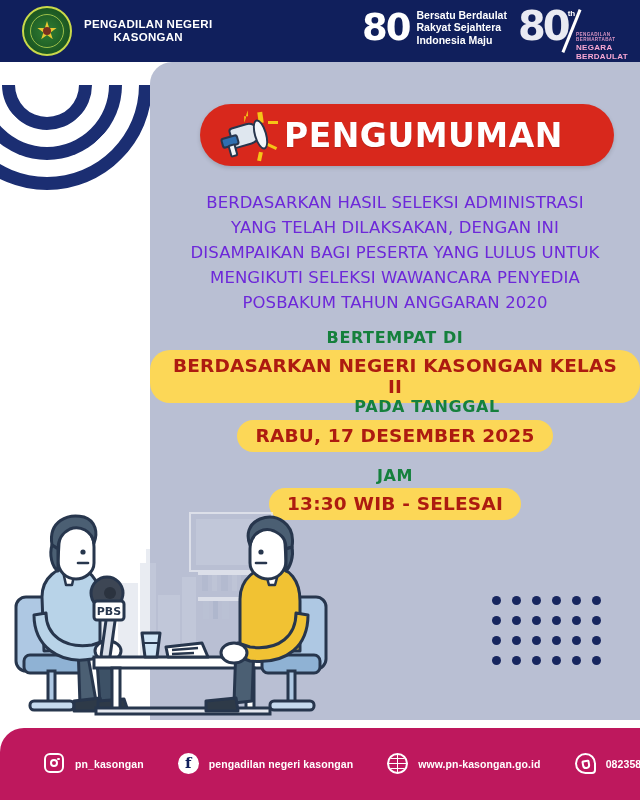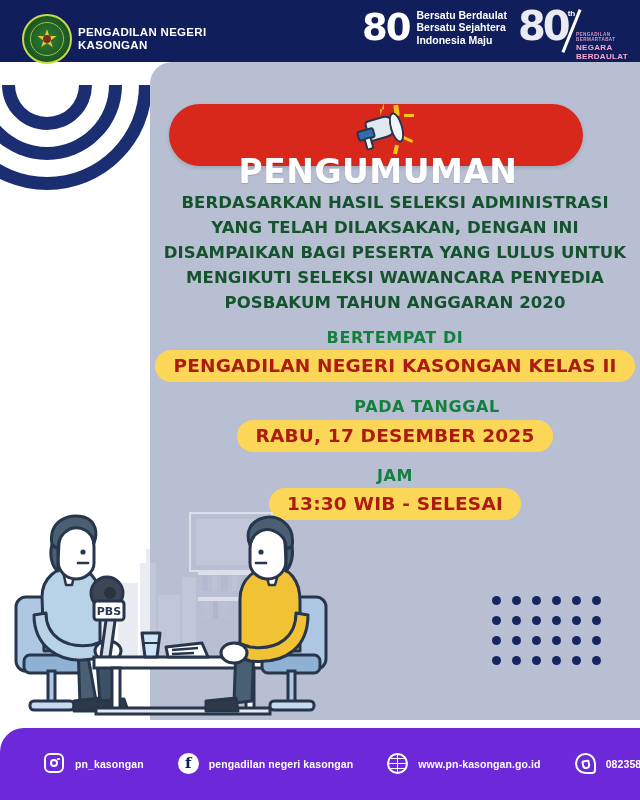--- a/index.html
+++ b/index.html
@@ -17,22 +17,22 @@
     background:#ffffff;
   }
 
   
   .header-bar{
     position:absolute;left:0;top:0;width:640px;height:62px;
     background:#101f5c;
     z-index:40;
   }
   .hdr-left{
-    position:absolute;left:22px;top:14px;
-    display:flex;align-items:center;gap:6px;
+    position:absolute;left:22px;top:6px;
+    display:flex;align-items:center;gap:12px;text-align:center;
   }
   .court-seal{
     width:50px;height:50px;border-radius:50%;
     background:radial-gradient(circle at 50% 50%, #2f7d33 0%, #1e5c24 60%, #14451a 100%);
     border:2px solid #c9d94a;
     position:relative;
     box-sizing:border-box;
   }
   .court-seal .inner-ring{
     position:absolute;left:6px;top:6px;right:6px;bottom:6px;
@@ -120,27 +120,26 @@
     grid-auto-rows:20px;
     z-index:12;
   }
   .dot-grid span{
     width:9px;height:9px;border-radius:50%;background:#17265f;
     display:block;
   }
 
   
   .banner{
-    position:absolute;left:169px;top:104px;width:414px;height:62px;
+    position:absolute;left:200px;top:104px;width:414px;height:62px;
     background:#d8281c;
     border-radius:31px;
     z-index:20;
     display:flex;align-items:center;
     box-shadow:0 2px 4px rgba(0,0,0,.15);
-    flex-direction:column;
   }
   .megaphone{
     position:relative;width:62px;height:48px;margin-left:18px;flex:none;
   }
   .mp-cone{
     position:absolute;left:12px;top:13px;width:30px;height:22px;
     background:#dfe7ef;
     border:2px solid #27364d;
     border-radius:4px 11px 11px 4px;
     transform:rotate(-16deg);
@@ -173,21 +172,21 @@
     text-shadow:0 1px 1px rgba(0,0,0,.18);
     font-family:"DejaVu Sans", sans-serif;
   }
 
   
   .body-block{
     position:absolute;left:156px;top:190px;width:478px;
     z-index:20;text-align:center;
   }
   .body-line{
-    color:#14532d;font-size:16.5px;font-weight:bold;line-height:25px;
+    color:#6d28d9;font-size:16.5px;font-weight:normal;line-height:25px;
     letter-spacing:.1px;
     font-family:"DejaVu Sans", sans-serif;
   }
 
   .label{
     color:#15803d;font-size:16px;font-weight:bold;text-align:center;
     letter-spacing:.6px;
     font-family:"DejaVu Sans", sans-serif;
   }
   .pill{
@@ -211,21 +210,21 @@
   
   .illus{
     position:absolute;left:0;top:505px;width:330px;height:225px;
     z-index:30;
   }
   .illus svg{display:block;}
 
   
   .footer{
     position:absolute;left:0;bottom:0;width:640px;height:72px;
-    background:#6d28d9;
+    background:#be185d;
     border-top-left-radius:24px;
     z-index:45;
     display:flex;align-items:center;
   }
   .f-items{
     display:flex;align-items:center;
     margin-left:44px;gap:34px;
   }
   .f-item{display:flex;align-items:center;gap:9px;}
   .f-label{color:#ffffff;font-size:10.5px;font-weight:bold;letter-spacing:.1px;white-space:nowrap;}
@@ -320,21 +319,21 @@
       <div>
         <div class="hdr-title">PENGADILAN NEGERI</div>
         <div class="hdr-title">KASONGAN</div>
       </div>
     </div>
 
     <div class="hdr-mid">
       <div class="eighty-solid">80</div>
       <div>
         <div class="hdr-tag">Bersatu Berdaulat</div>
-        <div class="hdr-tag">Bersatu Sejahtera</div>
+        <div class="hdr-tag">Rakyat Sejahtera</div>
         <div class="hdr-tag">Indonesia Maju</div>
       </div>
     </div>
 
     <div class="hdr-right">
       <div class="eighty-out">80</div>
       <div class="eighty-th">th</div>
       <div class="slash"></div>
       <div class="hdr-right-sub">
         <div class="hrs1">PENGADILAN BERMARTABAT</div>
@@ -363,21 +362,21 @@
     <div class="body-line">YANG TELAH DILAKSAKAN, DENGAN INI</div>
     <div class="body-line">DISAMPAIKAN BAGI PESERTA YANG LULUS UNTUK</div>
     <div class="body-line">MENGIKUTI SELEKSI WAWANCARA PENYEDIA</div>
     <div class="body-line">POSBAKUM TAHUN ANGGARAN 2020</div>
   </div>
 
   <div class="sec sec-venue">
     <span class="label">BERTEMPAT DI</span>
   </div>
   <div class="sec sec-venue-pill">
-    <span class="pill">PENGADILAN NEGERI KASONGAN KELAS II</span>
+    <span class="pill">BERDASARKAN NEGERI KASONGAN KELAS II</span>
   </div>
 
   <div class="sec sec-date">
     <span class="label">PADA TANGGAL</span>
   </div>
   <div class="sec sec-date-pill">
     <span class="pill">RABU, 17 DESEMBER 2025</span>
   </div>
 
   <div class="sec sec-time">

